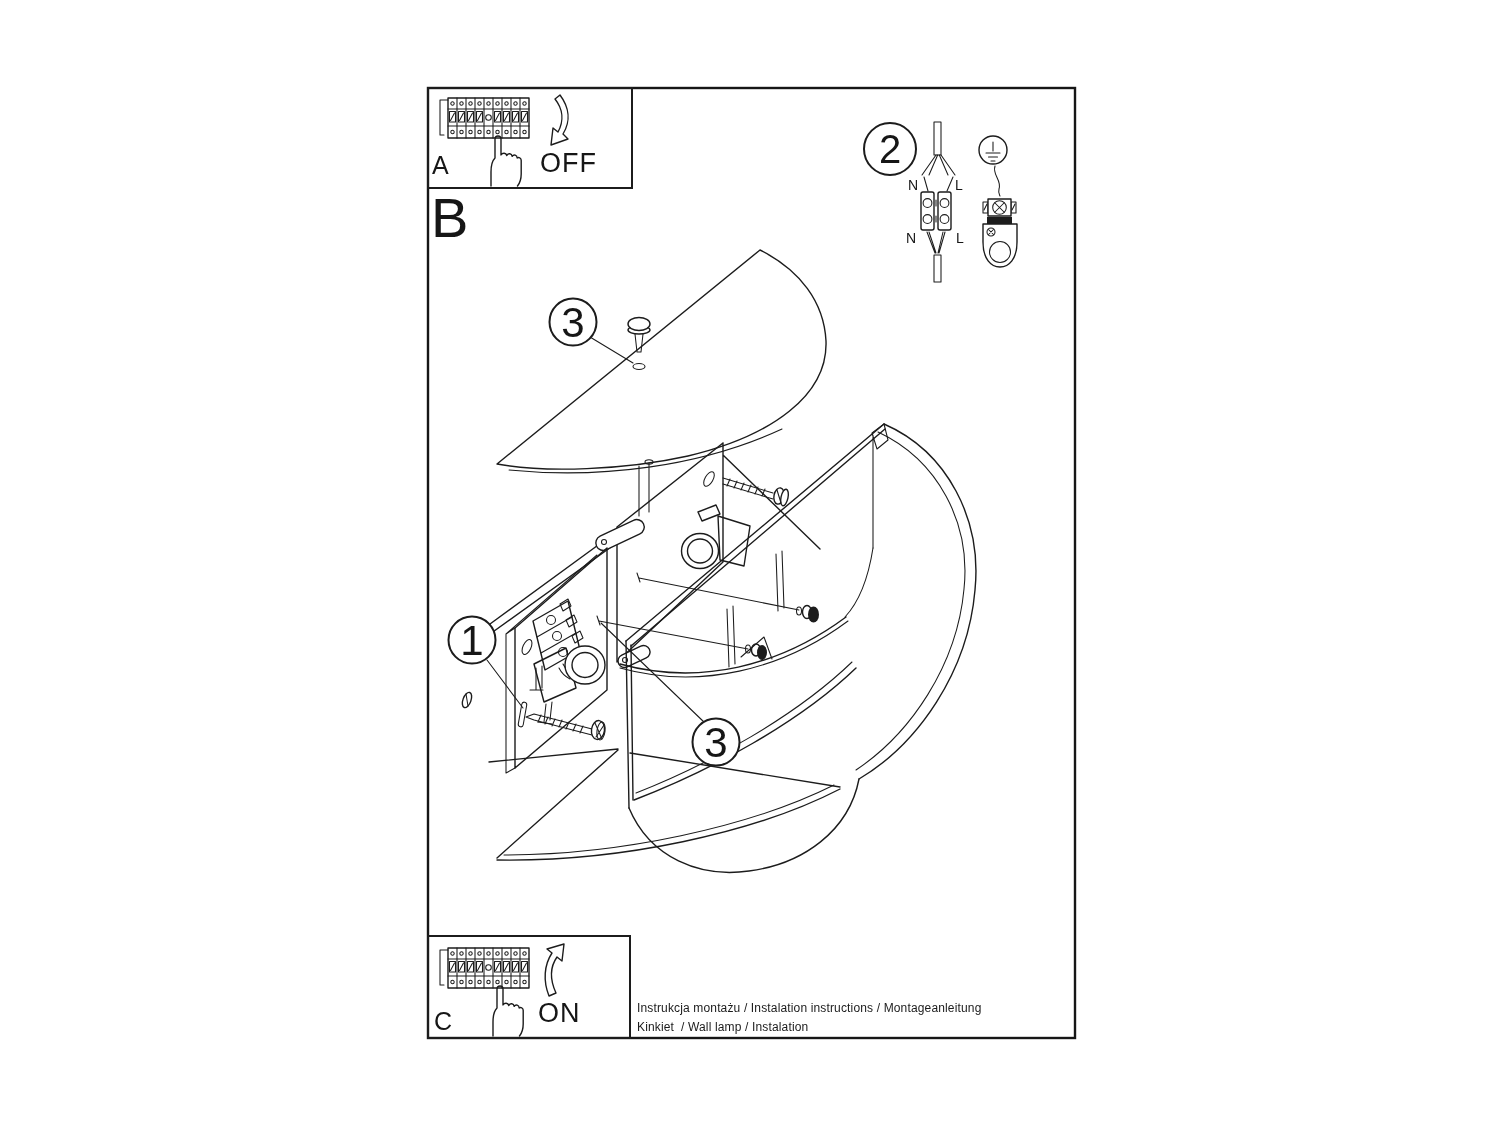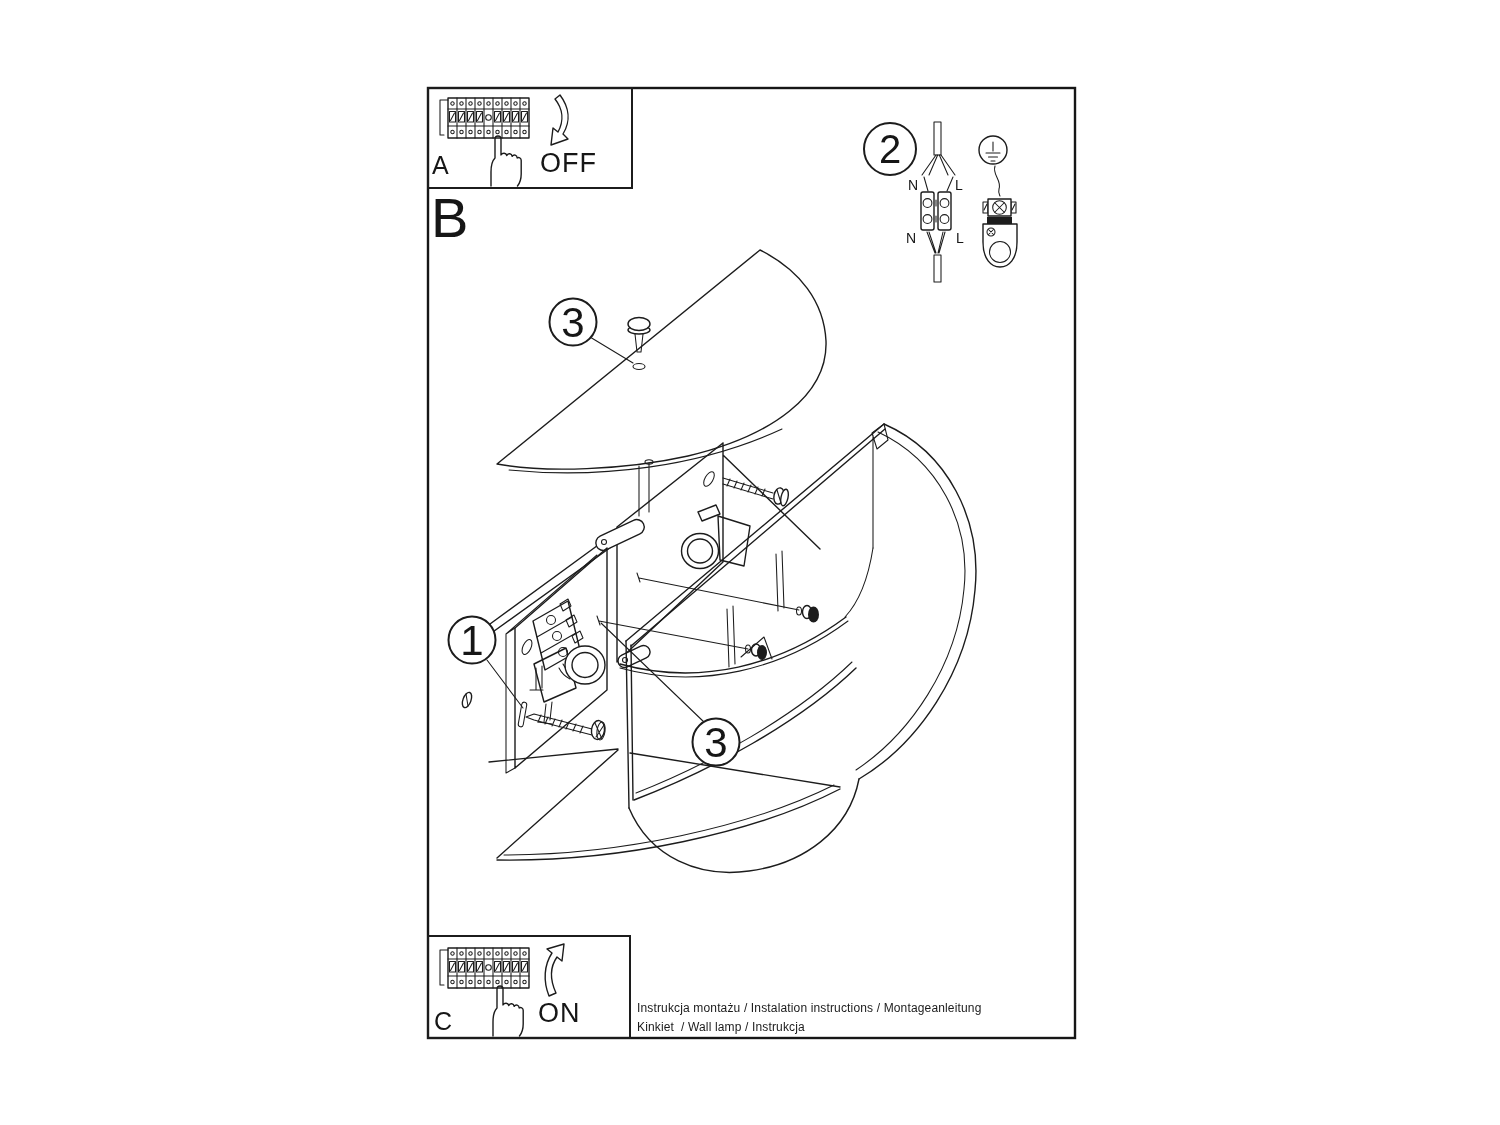--- a/index.html
+++ b/index.html
@@ -249,14 +249,14 @@
     <rect class="ln2" x="428" y="936" width="202" height="102" fill="#fff"></rect>
     <use href="#breaker" transform="translate(448,948)"></use>
     <use href="#hand" transform="translate(488,980)"></use>
     <path class="ln wfill" d="M549,996 C543,981 544,965 552,953 L547,949 L564,944 L562,961 L557,957 C550,967 550,980 556,993 Z"></path>
     <text class="lbl t25" x="434" y="1030">C</text>
     <text class="lbl t27" x="538" y="1022">ON</text>
   </g>
 </svg>
 
   <div class="footer-line" style="top:1001px;">Instrukcja montażu / Instalation instructions / Montageanleitung</div>
-  <div class="footer-line" style="top:1020px;">Kinkiet  / Wall lamp / Instrukcja</div>
+  <div class="footer-line" style="top:1020px;">Kinkiet  / Wall lamp / Instalation</div>
 </div>
 
 </body></html>

